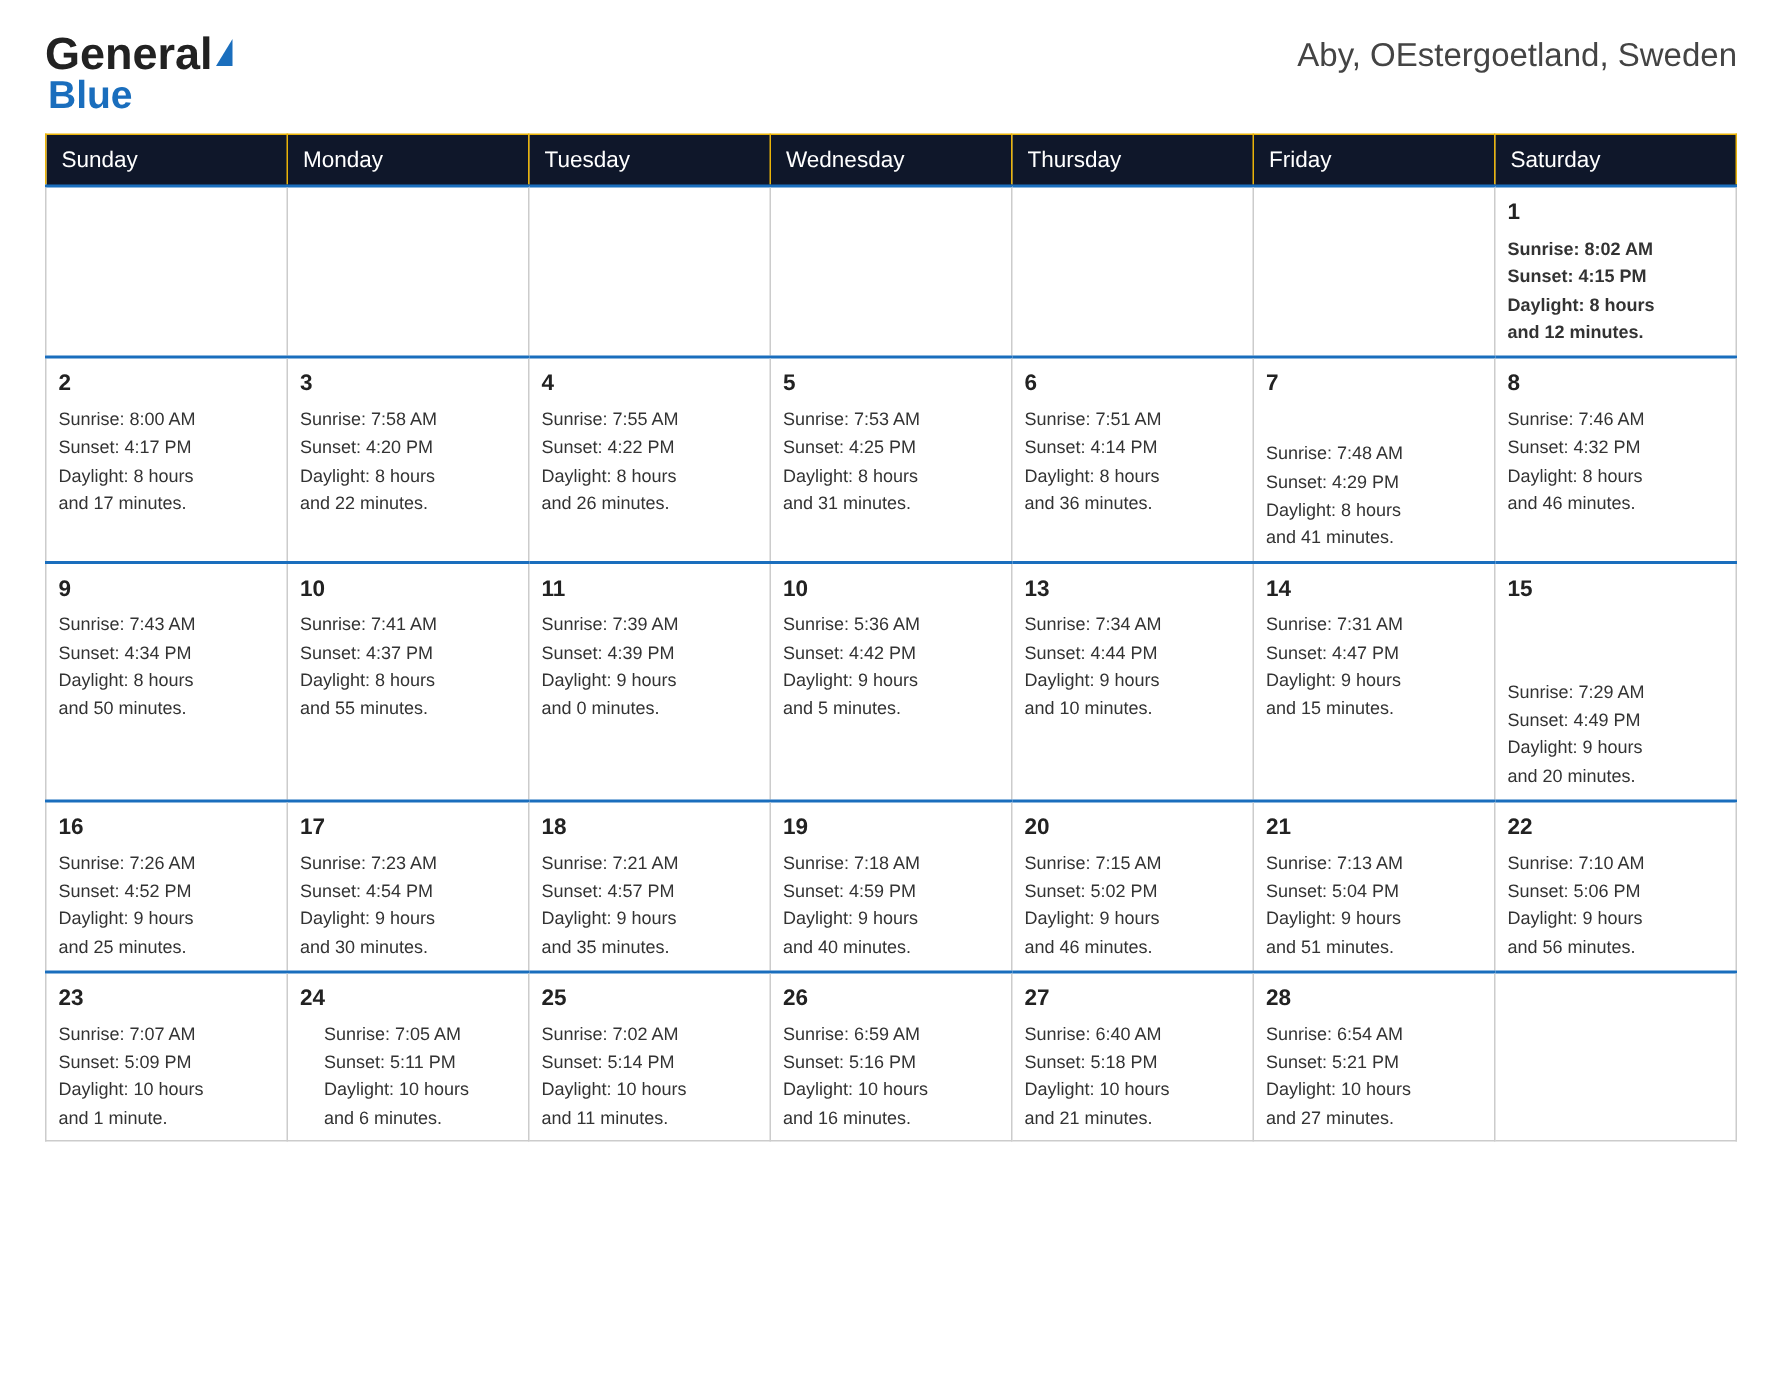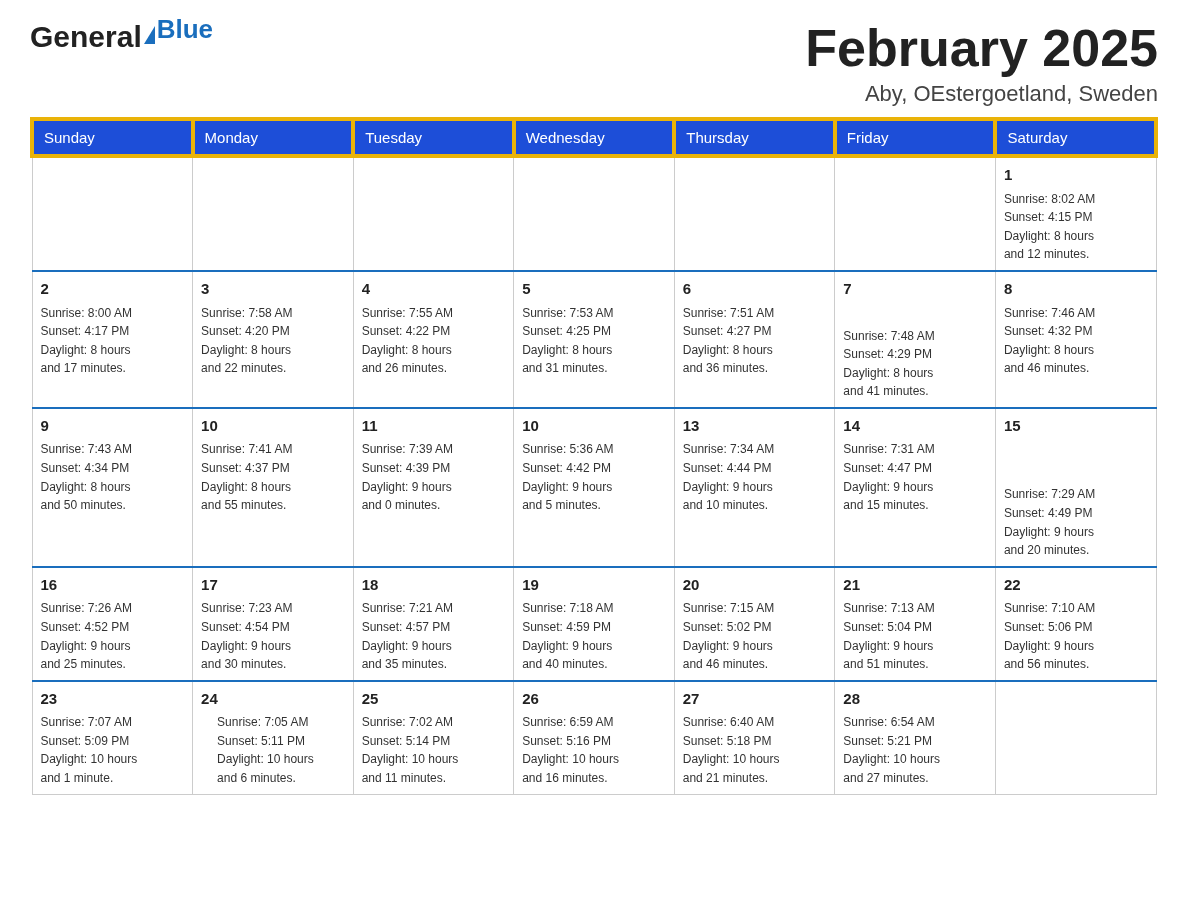--- a/index.html
+++ b/index.html
@@ -30,27 +30,27 @@
       font-size: 22px;
       color: #444;
       margin-top: 4px;
     }
     .calendar-table {
       width: 100%;
       border-collapse: collapse;
       margin-top: 6px;
     }
     .calendar-table th {
-      background-color: #1d4ed8;
+      background-color: #0f172a;
       color: #fff;
       font-size: 15px;
       font-weight: normal;
       padding: 8px 10px;
       text-align: left;
-      border: 4px solid #eab308;
+      border: 1px solid #eab308;
     }
     .calendar-table td {
       vertical-align: top;
       border: 1px solid #ccc;
       border-top: 2px solid #1a6ebd;
       padding: 6px 8px;
       width: 14.28%;
       font-size: 12.5px;
       line-height: 1.5;
       height: 110px;
@@ -65,21 +65,21 @@
       display: block;
       margin-bottom: 3px;
     }
     .day-info {
       font-size: 12px;
       color: #333;
       line-height: 1.55;
     }
     .logo-container {
       display: flex;
-      flex-direction: row;
+      flex-direction: column;
     }
     .logo-line1 {
       display: flex;
       align-items: center;
     }
     .logo-g {
       font-size: 30px;
       font-weight: bold;
       color: #222;
     }
@@ -108,21 +108,20 @@
 
 <div class="header">
   <div class="logo-container">
     <div class="logo-line1">
       <span class="logo-g">General</span>
       <span class="logo-triangle"></span>
     </div>
     <div class="logo-line2">Blue</div>
   </div>
   <div class="title-section">
-    <div class="month-title">February 2025</div>
     <div class="location">Aby, OEstergoetland, Sweden</div>
   </div>
 </div>
 
 <table class="calendar-table">
   <thead>
     <tr>
     <th>Sunday</th>
         <th>Monday</th>
         <th>Tuesday</th>
@@ -135,21 +134,21 @@
   <tbody id="calendar-body">
   <tr>
         <td class="empty" style="border-top: 2px solid rgb(26, 110, 189);"></td>
         <td class="empty" style="border-top: 2px solid rgb(26, 110, 189);"></td>
         <td class="empty" style="border-top: 2px solid rgb(26, 110, 189);"></td>
         <td class="empty" style="border-top: 2px solid rgb(26, 110, 189);"></td>
         <td class="empty" style="border-top: 2px solid rgb(26, 110, 189);"></td>
         <td class="empty" style="border-top: 2px solid rgb(26, 110, 189);"></td>
         <td>
           <span class="day-num">1</span>
-          <div class="day-info" style="white-space: pre-line;">Sunrise: 8:02 AM
+          <div class="day-info" style="white-space: pre-line; font-weight: bold;">Sunrise: 8:02 AM
 Sunset: 4:15 PM
 Daylight: 8 hours
 and 12 minutes.</div>
         </td>
       </tr>
       <tr>
         <td>
           <span class="day-num">2</span>
           <div class="day-info" style="white-space: pre-line;">Sunrise: 8:00 AM
 Sunset: 4:17 PM
@@ -173,21 +172,21 @@
         <td>
           <span class="day-num">5</span>
           <div class="day-info" style="white-space: pre-line;">Sunrise: 7:53 AM
 Sunset: 4:25 PM
 Daylight: 8 hours
 and 31 minutes.</div>
         </td>
         <td>
           <span class="day-num">6</span>
           <div class="day-info" style="white-space: pre-line;">Sunrise: 7:51 AM
-Sunset: 4:27 PM
+Sunset: 4:14 PM
 Daylight: 8 hours
 and 36 minutes.</div>
         </td>
         <td>
           <span class="day-num">7</span>
           <div class="day-info" style="white-space: pre-line; margin-top: 26px;">Sunrise: 7:48 AM
 Sunset: 4:29 PM
 Daylight: 8 hours
 and 41 minutes.</div>
         </td>

